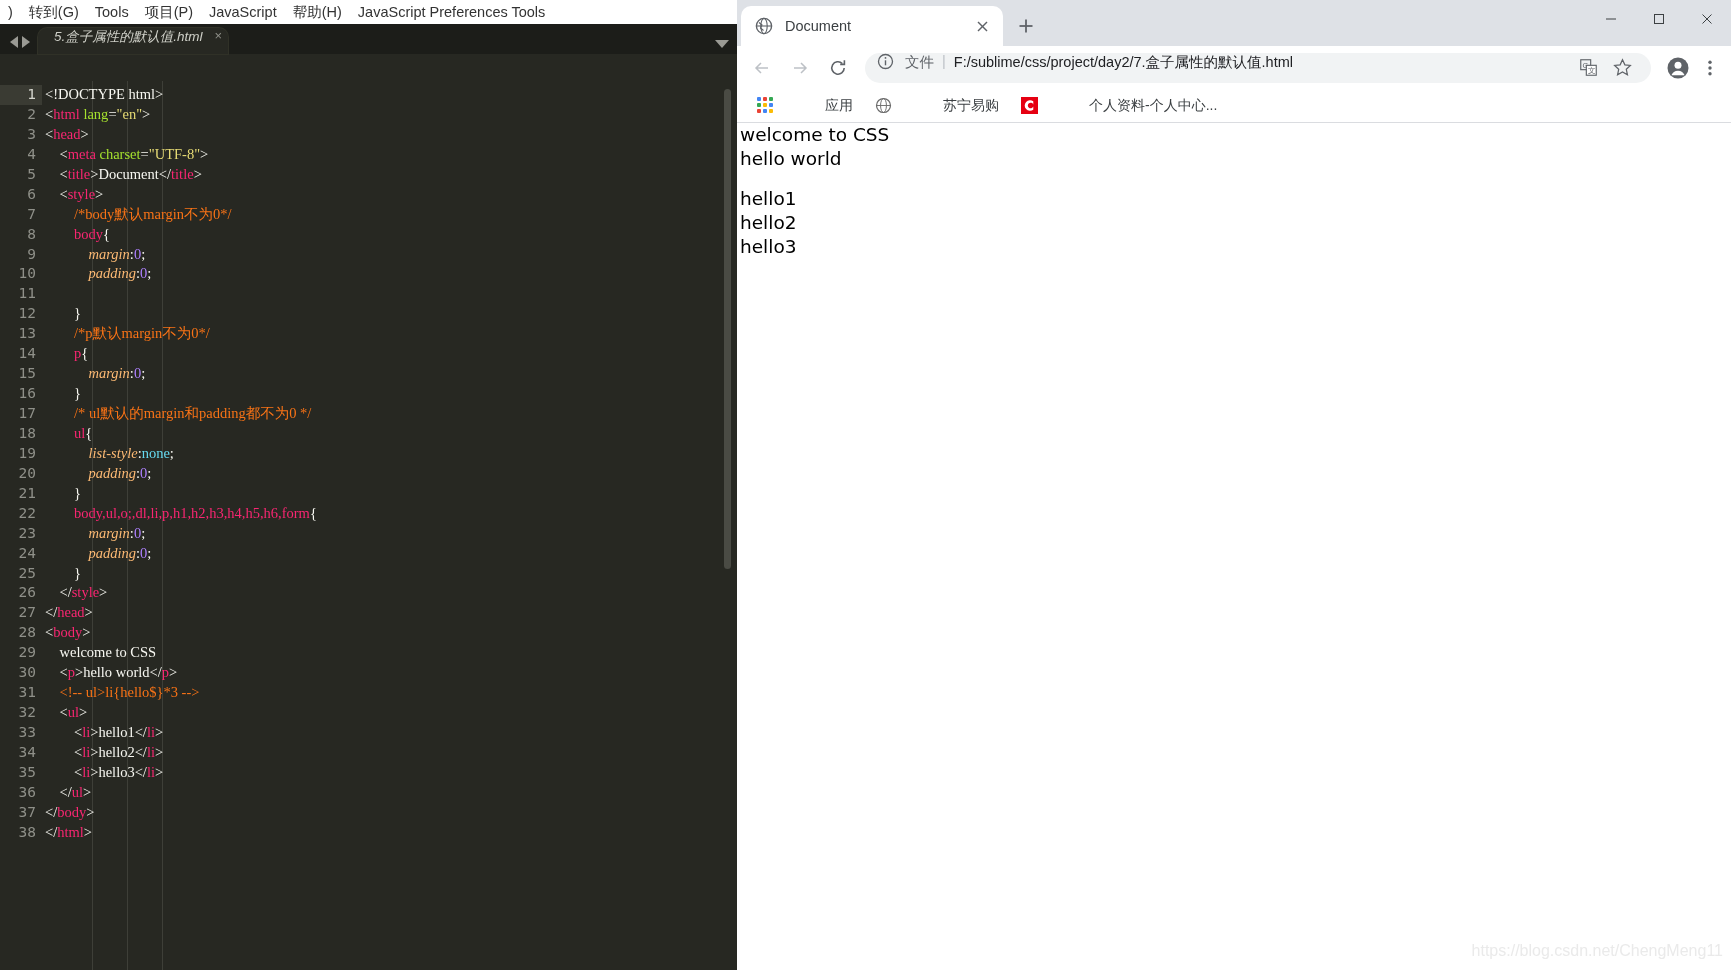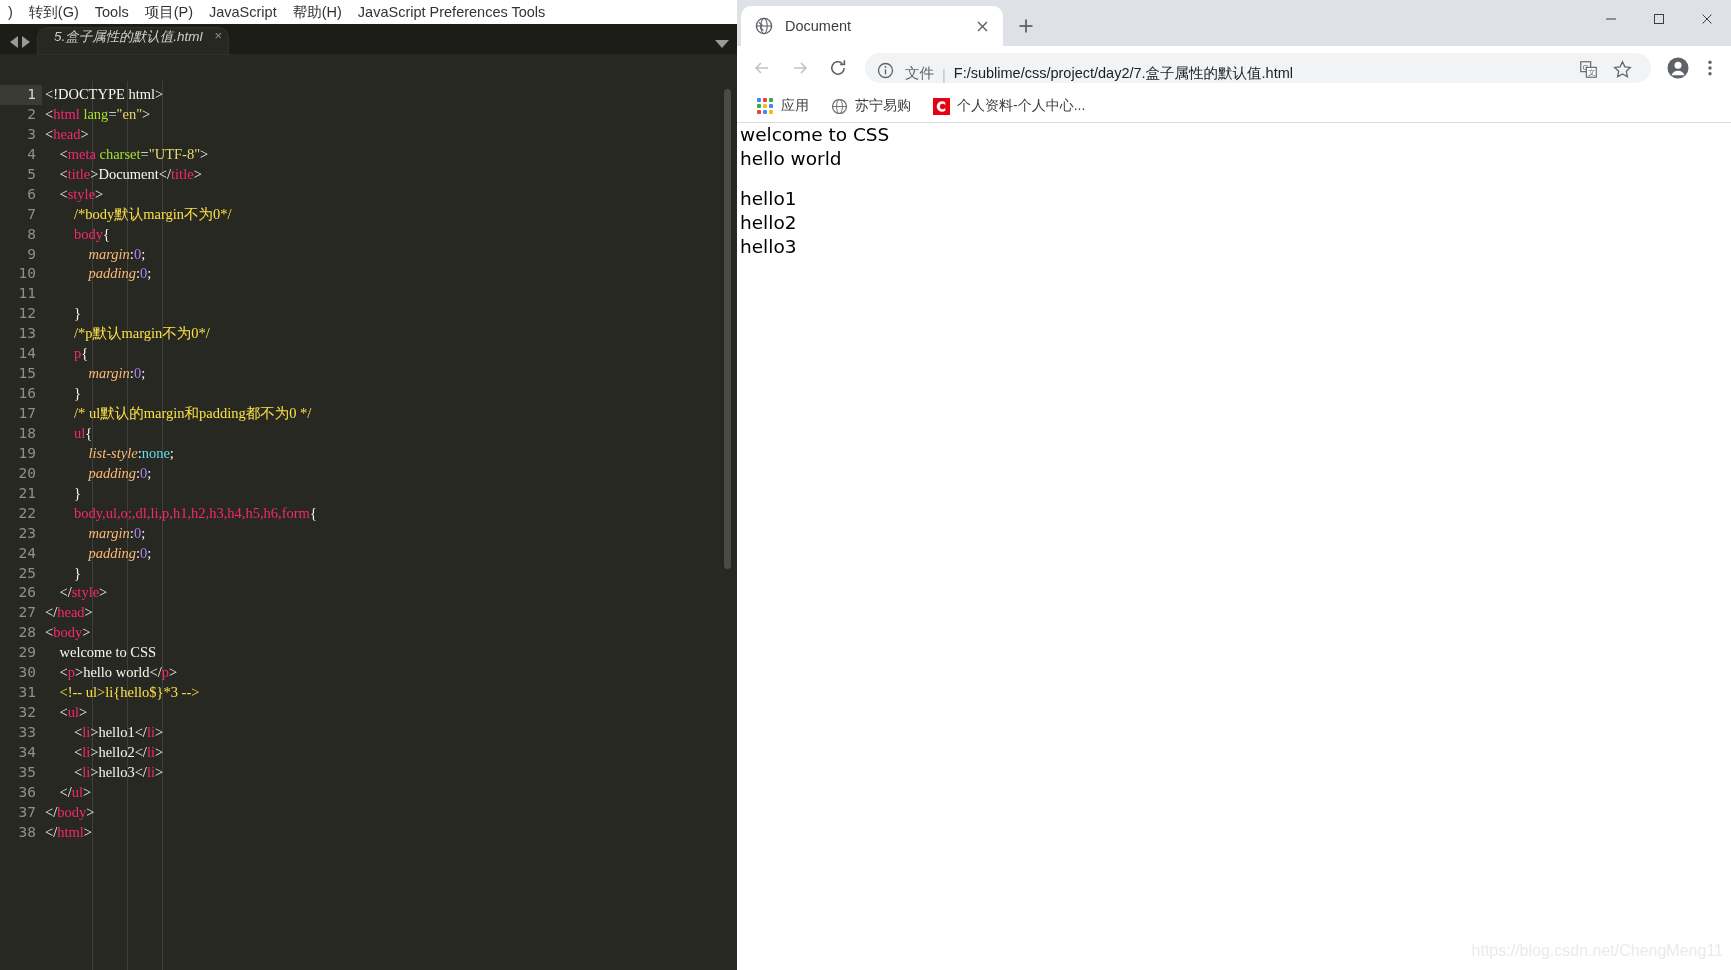--- a/index.html
+++ b/index.html
@@ -42,21 +42,21 @@
   .st-text{position:absolute;left:45px;top:4px;right:14px;color:#f8f8f2;}
   .st-text div{height:19.95px;font-family:Liberation Serif, serif;}
   .st-indent{position:absolute;top:0;bottom:0;width:1px;background:#3e3f38;}
   .st-scrollbar{position:absolute;right:6px;top:8px;width:7px;height:480px;background:#4a4b44;border-radius:4px;}
   
   .tk-tag{color:#f92672;}
   .tk-punc{color:#f8f8f2;}
   .tk-attr{color:#a6e22e;text-align:center;}
   .tk-str{color:#e6db74;}
   .tk-txt{color:#f8f8f2;}
-  .tk-comment{color:#fde047;}
+  .tk-comment{color:#f97316;}
   .tk-sel{color:#f92672;}
   .tk-prop{color:#fdba74;font-style:italic;}
   .tk-num{color:#ae81ff;}
   .tk-val{color:#66d9ef;}
 
   
   #chrome{position:absolute;left:737px;top:0;width:994px;height:970px;background:#fff;overflow:hidden;}
   .cr-tabstrip{height:46px;background:#dee1e6;display:flex;align-items:flex-end;position:relative;}
   .cr-tab{
     width:262px;height:40px;background:#fff;border-radius:10px 10px 0 0;
@@ -65,33 +65,33 @@
   .cr-favicon{width:18px;height:18px;flex:0 0 18px;margin-right:12px;}
   .cr-tab-title{flex:1;font-size:14.5px;color:#3c4043;white-space:nowrap;overflow:hidden;}
   .cr-tab-close{width:22px;height:22px;display:flex;align-items:center;justify-content:center;color:#5f6368;}
   .cr-newtab{width:34px;height:34px;margin:0 0 3px 6px;display:flex;align-items:center;justify-content:center;color:#5f6368;}
   .cr-wctrls{position:absolute;right:0;top:0;height:38px;display:flex;}
   .cr-wbtn{width:48px;height:38px;display:flex;align-items:center;justify-content:center;color:#3c4043;}
   .cr-toolbar{height:44px;background:#fff;display:flex;align-items:center;padding:0 6px;}
   .cr-navbtn{width:34px;height:34px;margin:0 2px;display:flex;align-items:center;justify-content:center;color:#5f6368;}
   .cr-navbtn.dim{color:#bdc1c6;}
   .cr-omnibox{
-    flex:1;height:30px;background:#f1f3f4;border-radius:16px;display:flex;align-items:flex-end;
+    flex:1;height:30px;background:#f1f3f4;border-radius:16px;display:flex;align-items:flex-start;
     padding:0 12px;margin:0 6px 0 8px;min-width:0;
   }
   .cr-infoicon{flex:0 0 18px;margin-right:10px;color:#5f6368;}
   .cr-urlscheme{font-size:14.5px;color:#5f6368;white-space:nowrap;}
   .cr-urlsep{color:#bdc1c6;margin:0 8px;font-size:14.5px;}
   .cr-url{font-size:14.5px;color:#202124;white-space:nowrap;overflow:hidden;}
   .cr-omniact{display:flex;align-items:center;margin-left:auto;padding-left:10px;}
   .cr-icbtn{width:28px;height:28px;display:flex;align-items:center;justify-content:center;color:#5f6368;margin:0 3px;}
   .cr-profile{width:34px;height:34px;display:flex;align-items:center;justify-content:center;color:#5f6368;margin-left:4px;}
   .cr-menu{width:30px;height:34px;display:flex;align-items:center;justify-content:center;color:#5f6368;}
   .cr-bookmarks{height:32px;background:#fff;display:flex;align-items:center;padding:0 12px;border-bottom:1px solid #dadce0;}
-  .cr-bm{display:flex;align-items:center;padding:2px 8px;margin-right:6px;border-radius:4px;}
+  .cr-bm{display:flex;align-items:flex-start;padding:2px 8px;margin-right:6px;border-radius:4px;gap:44px;}
   .cr-bm-icon{width:17px;height:17px;margin-right:7px;flex:0 0 17px;}
   .cr-bm-label{font-size:14px;color:#3c4043;white-space:nowrap;}
   .cr-viewport{position:absolute;left:0;top:123px;right:0;bottom:0;background:#fff;padding:0;}
   .pg-line{font-size:18.5px;color:#000;line-height:24px;font-family:"DejaVu Sans","Liberation Sans",sans-serif;}
   .pg-gap{height:16px;}
   .pg-pad{padding-left:3px;}
   .watermark{position:absolute;right:8px;bottom:10px;font-size:16px;color:#eaeaea;white-space:nowrap;}
   
   .grid-ic{display:grid;grid-template-columns:repeat(3,4px);grid-template-rows:repeat(3,4px);gap:2px;}
   .grid-ic i{display:block;width:4px;height:4px;border-radius:1px;}

